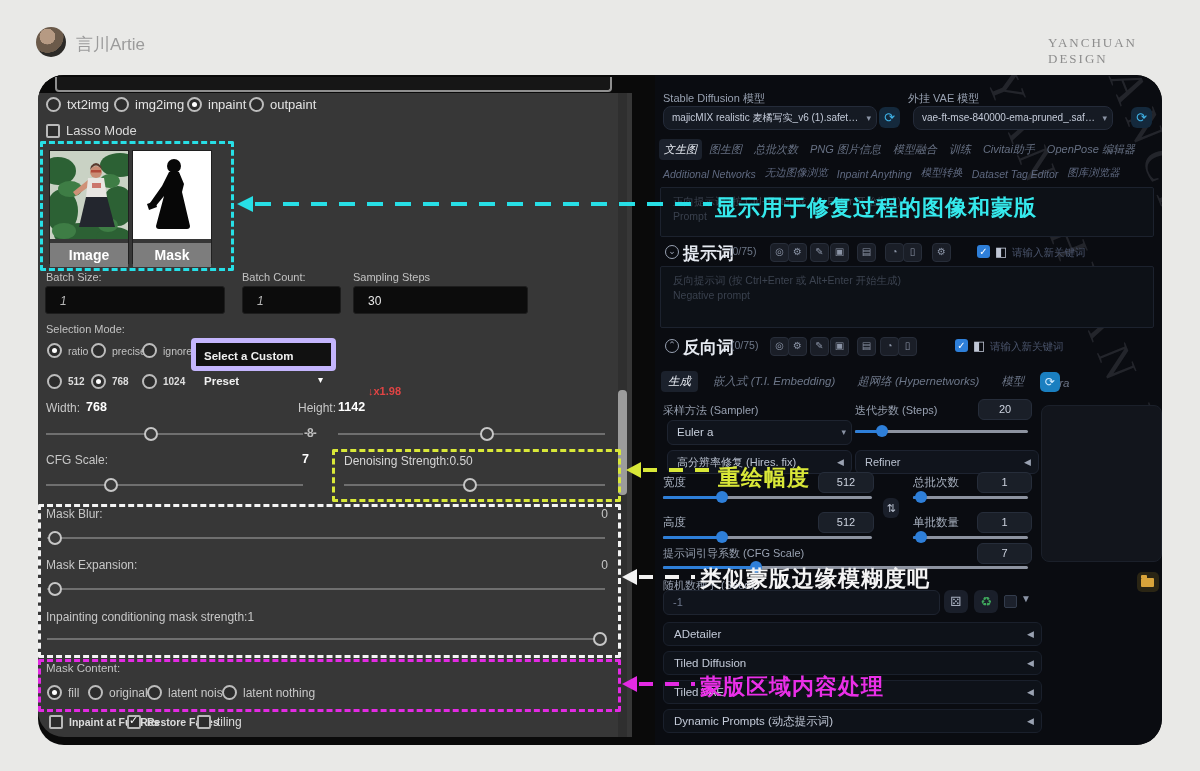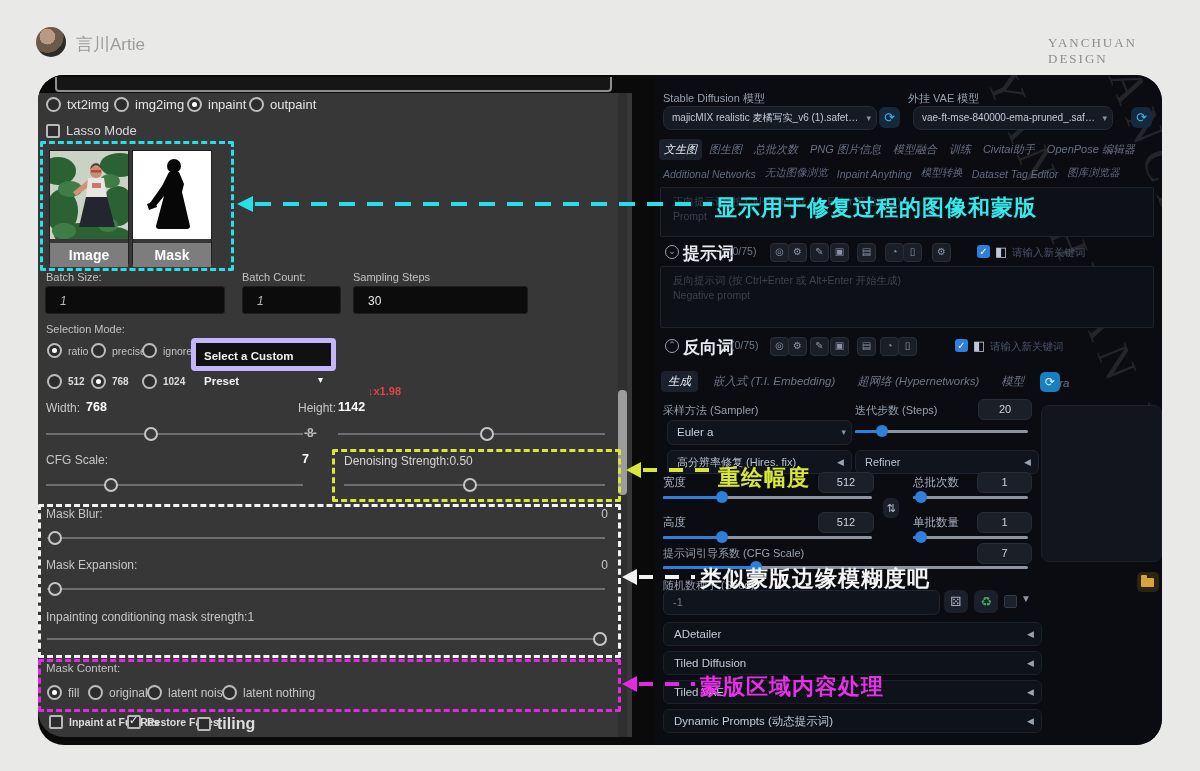--- a/index.html
+++ b/index.html
@@ -284,21 +284,21 @@
       <div class="abs pair" style="left:11px;top:640px">
         <span class="chk"></span>
         <span class="lsm" style="font-size:10.5px;font-weight:bold;color:#ddd">Inpaint at Full Res</span>
       </div>
       <div class="abs pair" style="left:89px;top:640px">
         <span class="chk checked"></span>
         <span class="lsm" style="font-size:10.5px;font-weight:bold;color:#ddd">Restore Faces</span>
       </div>
       <div class="abs pair" style="left:159px;top:640px">
         <span class="chk"></span>
-        <span class="lsm" style="font-size:16px;font-weight:bold;color:#ddd">tiling</span>
+        <span class="lsm" style="font-size:12px;font-weight:normal;color:#ddd">tiling</span>
       </div>
 
       <div class="abs scroll-track"></div>
       <div class="abs scroll-thumb"></div>
     </div>
 
     <div class="abs panel-right">
       <div class="abs wm" style="left:370px;top:-12px;transform:rotate(68deg)">YANCHUAN DESIGN</div>
       <div class="abs wm" style="left:478px;top:-50px;transform:rotate(68deg)">YANCHUAN DESIGN</div>
 

